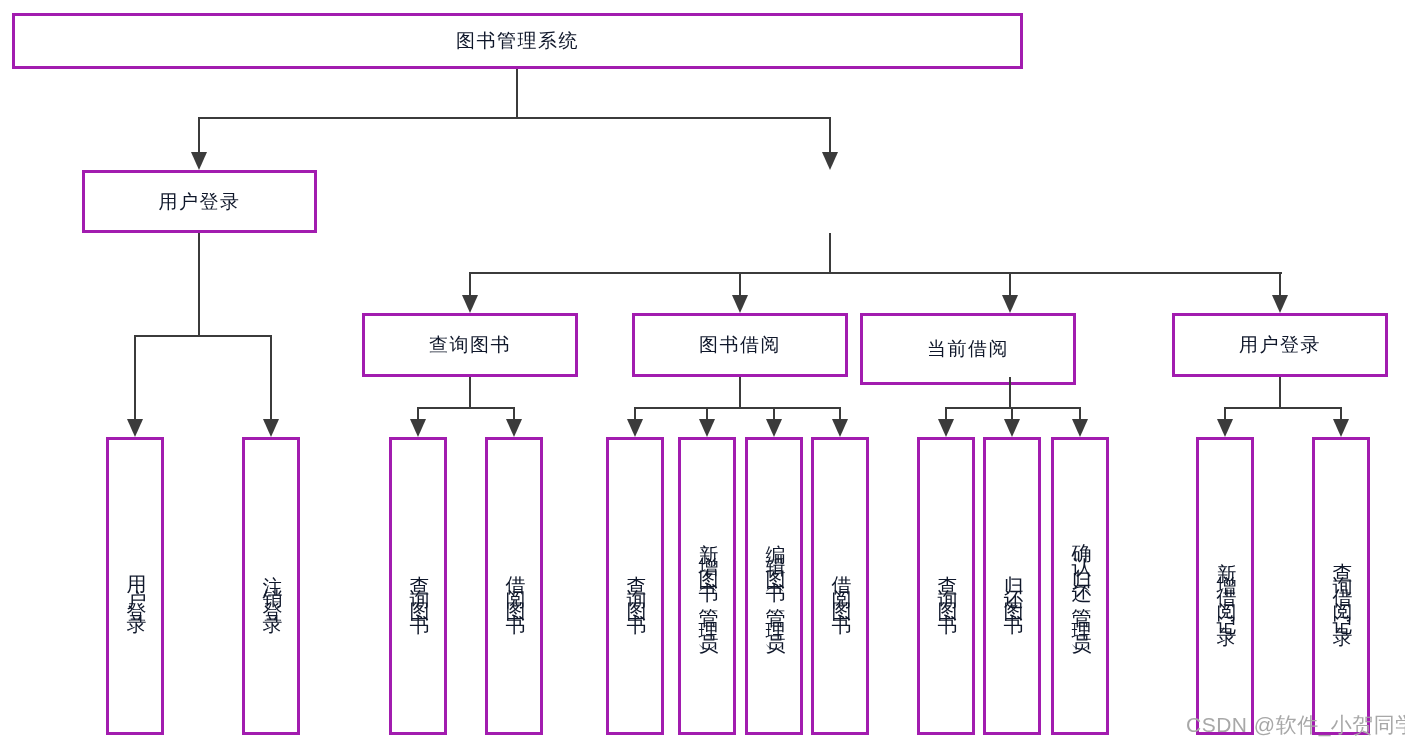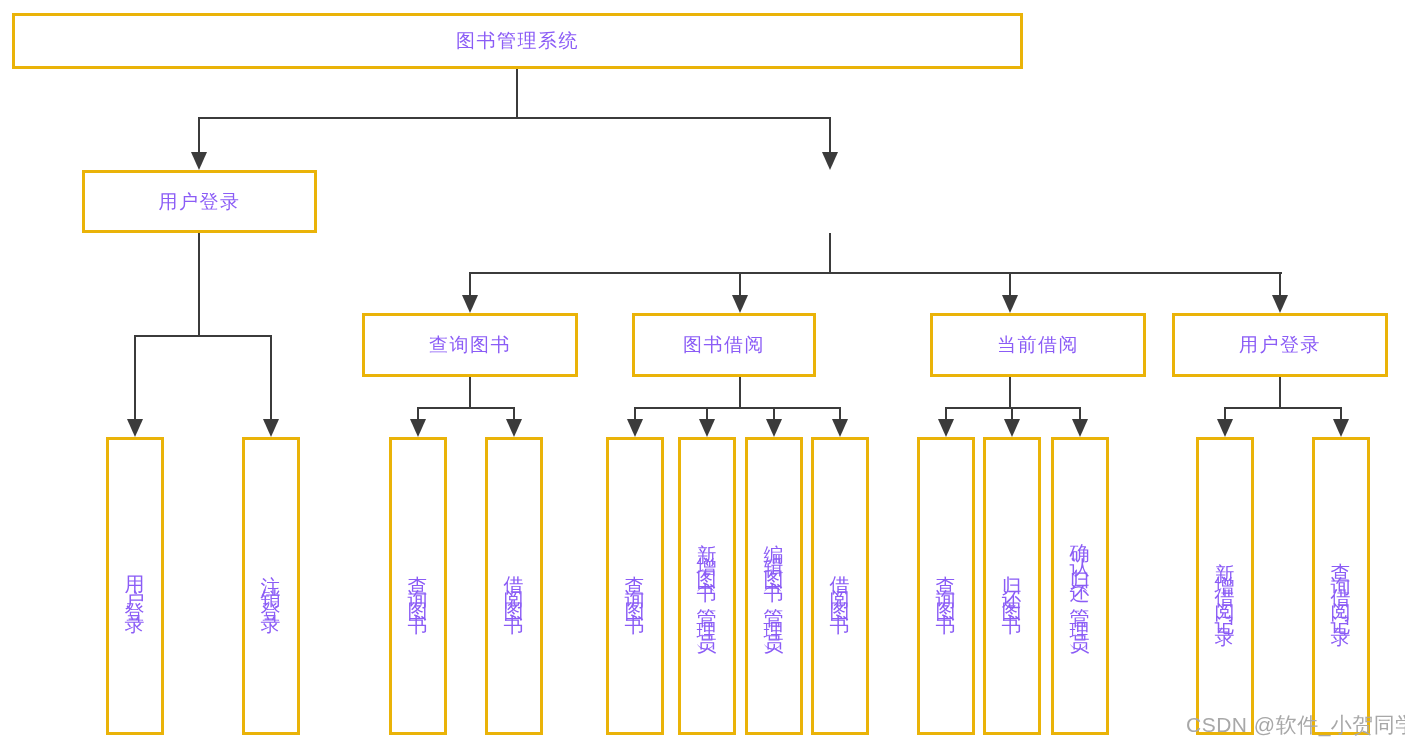--- a/index.html
+++ b/index.html
@@ -2,22 +2,22 @@
 <html><head>
 <meta charset="utf-8">
 <style>
   html,body{margin:0;padding:0;background:#ffffff;}
   .canvas{
     position:relative;width:1405px;height:747px;background:#ffffff;overflow:hidden;
     font-family:"Liberation Sans","DejaVu Sans",sans-serif;color:#3a3a3a;
   }
   .box{
     position:absolute;box-sizing:border-box;background:#ffffff;
-    border:3px solid #eab308;display:flex;align-items:center;justify-content:center;
-    font-size:19px;letter-spacing:1.5px;color:#8b5cf6;white-space:nowrap;
+    border:3px solid #a21caf;display:flex;align-items:center;justify-content:center;
+    font-size:19px;letter-spacing:1.5px;color:#0f172a;white-space:nowrap;font-family:Liberation Mono, monospace;
   }
   .vbox{
     writing-mode:vertical-rl;text-orientation:mixed;
     font-size:20px;letter-spacing:13px;line-height:1;
   }
   .vline{position:absolute;width:2px;background:#3b3b3b;}
   .hline{position:absolute;height:2px;background:#3b3b3b;}
   .arrowhead{
     position:absolute;width:0;height:0;
     border-left:8px solid transparent;border-right:8px solid transparent;
@@ -31,22 +31,22 @@
 </head>
 <body>
 
 <div class="canvas">
 
   <div class="box" style="left:12px;top:13px;width:1011px;height:56px">图书管理系统</div>
 
   <div class="box" style="left:82px;top:170px;width:235px;height:63px">用户登录</div>
 
   <div class="box" style="left:362px;top:313px;width:216px;height:64px">查询图书</div>
-  <div class="box" style="left:632px;top:313px;width:184px;height:64px">图书借阅</div>
-  <div class="box" style="left:930px;top:313px;width:216px;height:64px">当前借阅</div>
+  <div class="box" style="left:632px;top:313px;width:216px;height:64px">图书借阅</div>
+  <div class="box" style="left:860px;top:313px;width:216px;height:72px">当前借阅</div>
   <div class="box" style="left:1172px;top:313px;width:216px;height:64px">用户登录</div>
 
   <div class="box vbox" style="left:106px;top:437px;width:58px;height:298px">用户登录</div>
   <div class="box vbox" style="left:242px;top:437px;width:58px;height:298px">注销登录</div>
 
   <div class="box vbox" style="left:389px;top:437px;width:58px;height:298px">查询图书</div>
   <div class="box vbox" style="left:485px;top:437px;width:58px;height:298px">借阅图书</div>
 
   <div class="box vbox" style="left:606px;top:437px;width:58px;height:298px">查询图书</div>
   <div class="box vbox" style="left:678px;top:437px;width:58px;height:298px">新增图书（管理员）</div>

